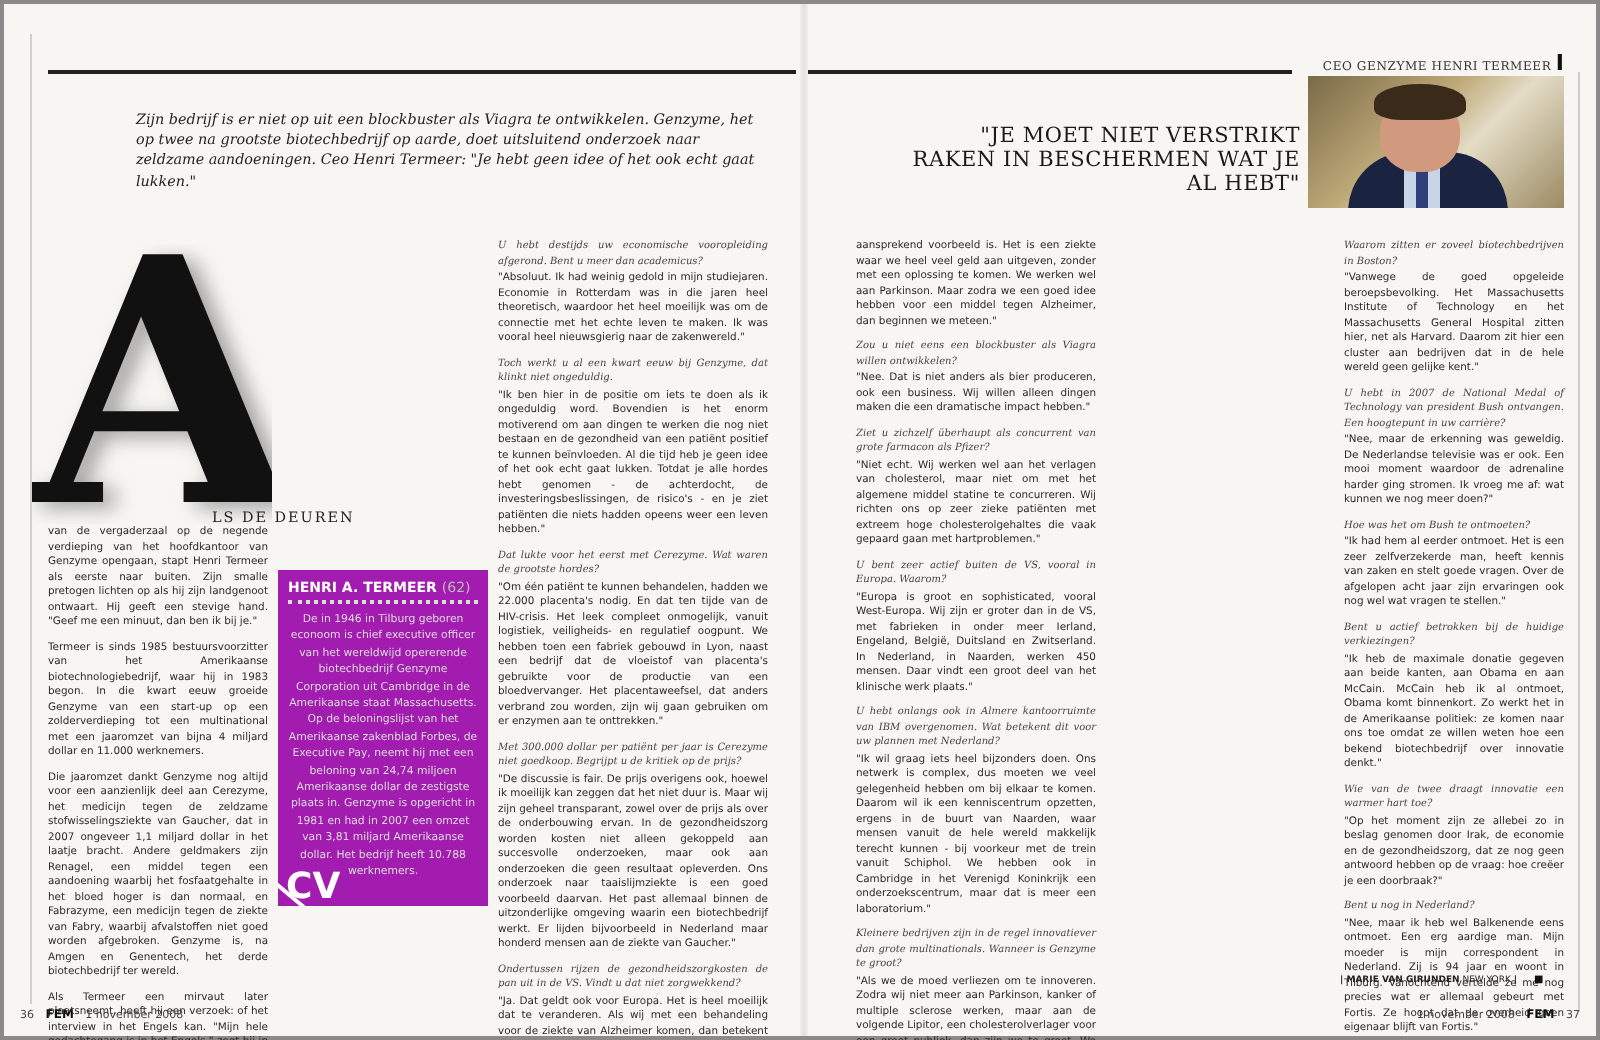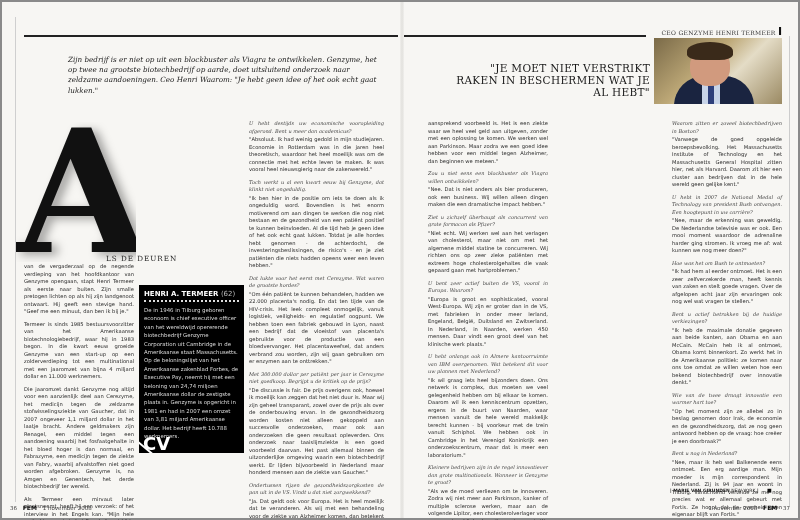--- a/index.html
+++ b/index.html
@@ -17,21 +17,21 @@
   .photo .suit { position:absolute; left:20px; top:38px; width:80px; height:40px; background:#1a2440; border-radius:30px 30px 0 0; }
   .photo .shirt { position:absolute; left:48px; top:42px; width:18px; height:30px; background:#c8d4e8; }
   .photo .tie { position:absolute; left:54px; top:46px; width:6px; height:24px; background:#2e3f7a; }
   .photo .face { position:absolute; left:36px; top:10px; width:40px; height:38px; background:#d19a7e; border-radius:45%; }
   .photo .hair { position:absolute; left:33px; top:4px; width:46px; height:18px; background:#3a2a1a; border-radius:50% 50% 30% 30%; }
   .bigA { position:absolute; left:14px; top:120px; width:120px; height:140px; font-family:"DejaVu Serif", serif; font-weight:bold; font-size:170px; line-height:140px; color:#111; text-shadow:6px 3px 10px rgba(0,0,0,0.35); overflow:hidden; }
   .dropcap-rest { position:absolute; left:104px; top:252px; font-family:"DejaVu Serif", serif; font-size:7.2px; color:#222; letter-spacing:1px; }
   .col { position:absolute; font-family:"DejaVu Sans", sans-serif; font-size:5.2px; line-height:7.5px; color:#2a2a2a; text-align:justify; }
   .col p { margin:0 0 5px 0; }
   .col .q { font-family:"DejaVu Serif", serif; font-style:italic; font-size:5px; color:#444; margin-bottom:1px; display:block; }
-  .cvbox { position:absolute; left:137px; top:283px; width:105px; height:168px; background:#000000; color:#eee; overflow:hidden; }
+  .cvbox { position:absolute; left:137px; top:283px; width:105px; height:168px; background:#a21caf; color:#eee; overflow:hidden;text-align:center; }
   .cvbox .title { position:absolute; left:5px; top:5px; font-family:"DejaVu Sans", sans-serif; font-weight:bold; font-size:7px; color:#fff; }
   .cvbox .title .age { font-weight:normal; color:#bbb; }
   .cvbox .dots { position:absolute; left:5px; top:15px; width:95px; height:2px; border-top:2px dotted #ddd; }
   .cvbox .body { position:absolute; left:5px; top:21px; width:95px; font-size:5.4px; line-height:8.4px; color:#ddd; }
   .cvbox .diag { position:absolute; left:-10px; top:148px; width:80px; height:1.5px; background:#fff; transform:rotate(40deg); transform-origin:left top; }
   .cvbox .cv { position:absolute; left:4px; top:148px; font-weight:bold; font-size:18px; color:#fff; }
   .footer { position:absolute; top:502px; font-family:"DejaVu Sans", sans-serif; font-size:5.5px; color:#444; }
   .footer .mag { font-weight:bold; font-size:6px; color:#111; margin:0 4px; }
   .credit { position:absolute; left:668px; top:486px; font-family:"DejaVu Sans", sans-serif; font-size:4.5px; color:#222; }
   .credit b { font-weight:bold; }
@@ -47,21 +47,21 @@
   <div class="vline-r"></div>
   <div class="rule-top"></div>
   <div class="rule-top-r"></div>
 
   <div class="header-right">
     <span>CEO GENZYME HENRI TERMEER</span>
     <span class="section">I</span>
     <span class="section">INTERVIEW</span>
   </div>
 
-  <div class="lede">Zijn bedrijf is er niet op uit een blockbuster als Viagra te ontwikkelen. Genzyme, het op twee na grootste biotechbedrijf op aarde, doet uitsluitend onderzoek naar zeldzame aandoeningen. Ceo Henri Waarom: "Je hebt geen idee of het ook echt gaat lukken."</div>
+  <div class="lede">Zijn bedrijf is er niet op uit een blockbuster als Viagra te ontwikkelen. Genzyme, het op twee na grootste biotechbedrijf op aarde, doet uitsluitend onderzoek naar zeldzame aandoeningen. Ceo Henri Termeer: "Je hebt geen idee of het ook echt gaat lukken."</div>
 
   <div class="pullquote">"JE MOET NIET VERSTRIKT RAKEN IN BESCHERMEN WAT JE AL HEBT"</div>
 
   <div class="photo">
     <div class="suit"></div>
       <div class="shirt"></div>
       <div class="tie"></div>
     <div class="face"></div>
       <div class="hair"></div>
   </div>

